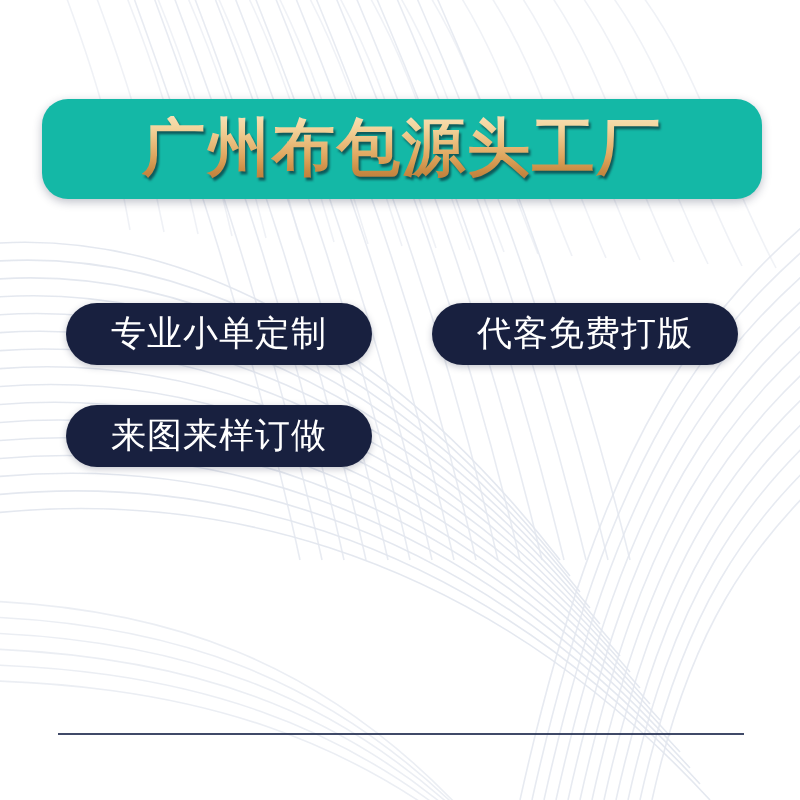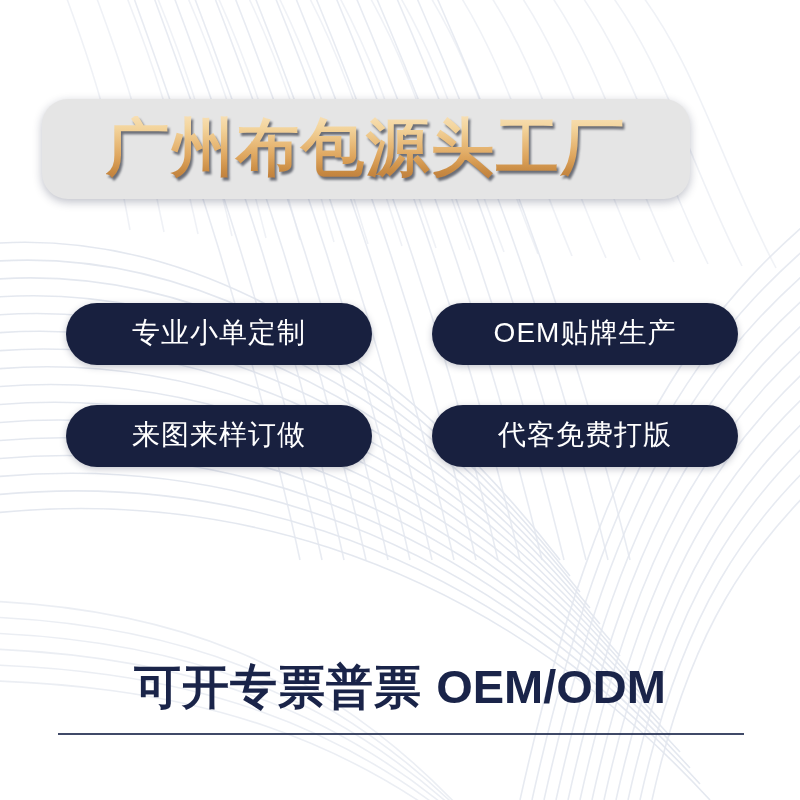--- a/index.html
+++ b/index.html
@@ -27,23 +27,23 @@
     display: block;
     width: 800px;
     height: 800px;
   }
 
   
   .title-banner {
     position: absolute;
     left: 42px;
     top: 99px;
-    width: 648px;
+    width: 720px;
     height: 100px;
-    background: #e5e5e5;
+    background: #14b8a6;
     border-radius: 26px;
     box-shadow: 0 3px 10px rgba(20, 28, 60, 0.28);
     display: flex;
     align-items: center;
     justify-content: center;
     z-index: 5;
   }
   .title-text {
     font-family: "DejaVu Serif", "Liberation Serif", serif;
     font-weight: 700;
@@ -82,21 +82,21 @@
     height: 62px;
     background: #18203f;
     border-radius: 31px;
     display: flex;
     align-items: center;
     justify-content: center;
     box-shadow: 0 2px 7px rgba(22, 30, 62, 0.26);
   }
   .pill-label {
     color: #ffffff;
-    font-size: 28px;
+    font-size: 35px;
     font-weight: 400;
     letter-spacing: 1px;
     line-height: 1;
     white-space: nowrap;
     padding-bottom: 3px;
   }
 
   
   .bottom-block {
     position: absolute;
@@ -235,34 +235,28 @@
   <div class="title-banner">
     <div class="title-text">广州布包源头工厂</div>
   </div>
 
   <div class="pill-grid">
 
     <div class="pill">
       <span class="pill-label">专业小单定制</span>
     </div>
 
+
+
+
     <div class="pill">
-      <span class="pill-label">OEM贴牌生产</span>
+      <span class="pill-label">代客免费打版</span>
     </div>
-
-
 
     <div class="pill">
       <span class="pill-label">来图来样订做</span>
     </div>
 
-    <div class="pill">
-      <span class="pill-label">代客免费打版</span>
-    </div>
-
   </div>
 
-  <div class="bottom-block">
-    <div class="bottom-text"><span>可开专票普票</span><span>&nbsp;</span><span class="latin">OEM/ODM</span></div>
-  </div>
   <div class="bottom-rule"></div>
 
 </div>
 
 </body></html>

